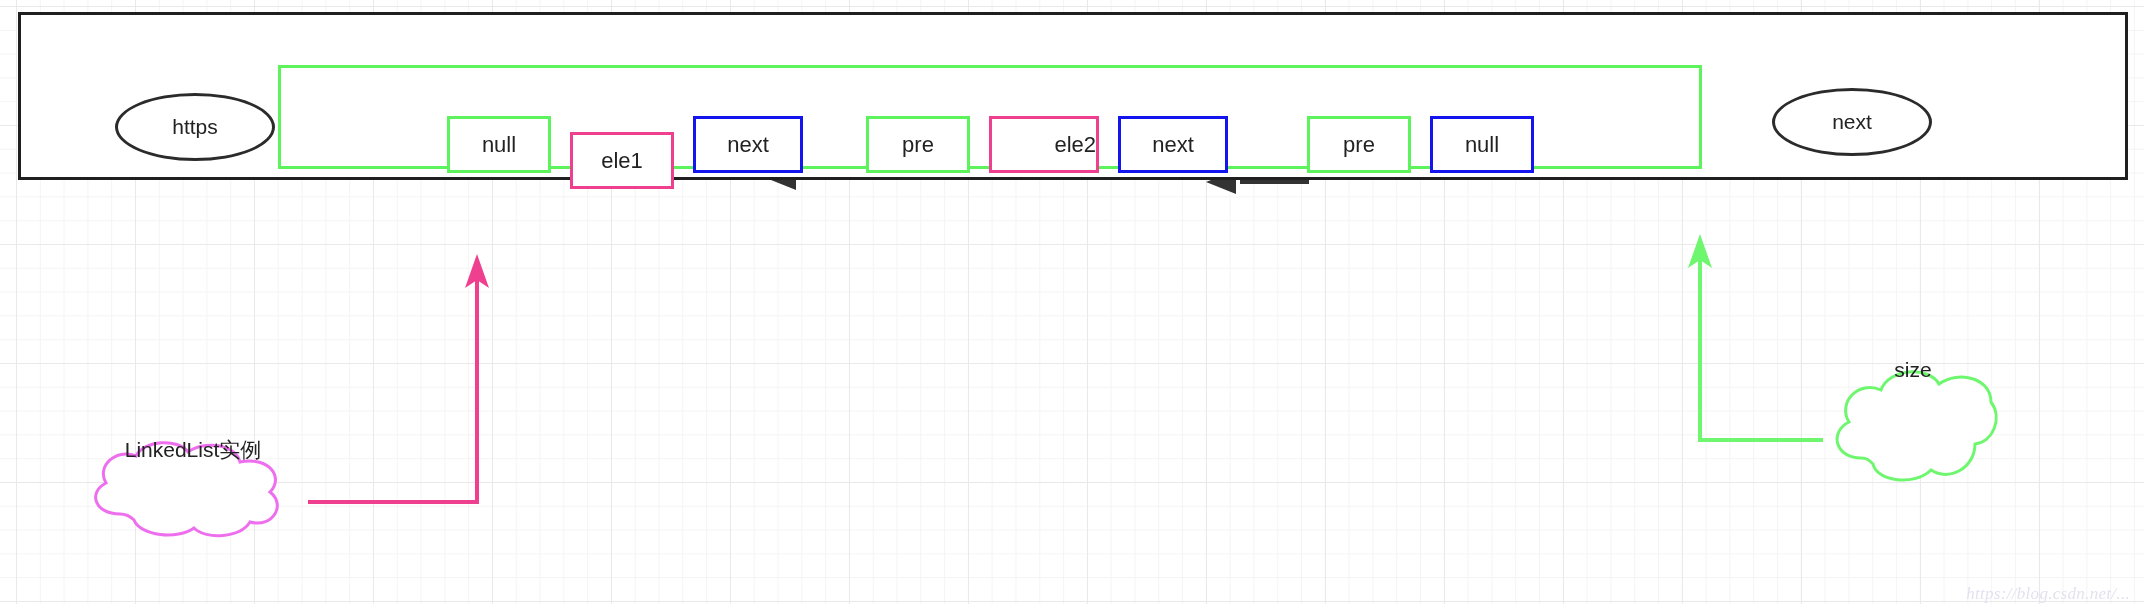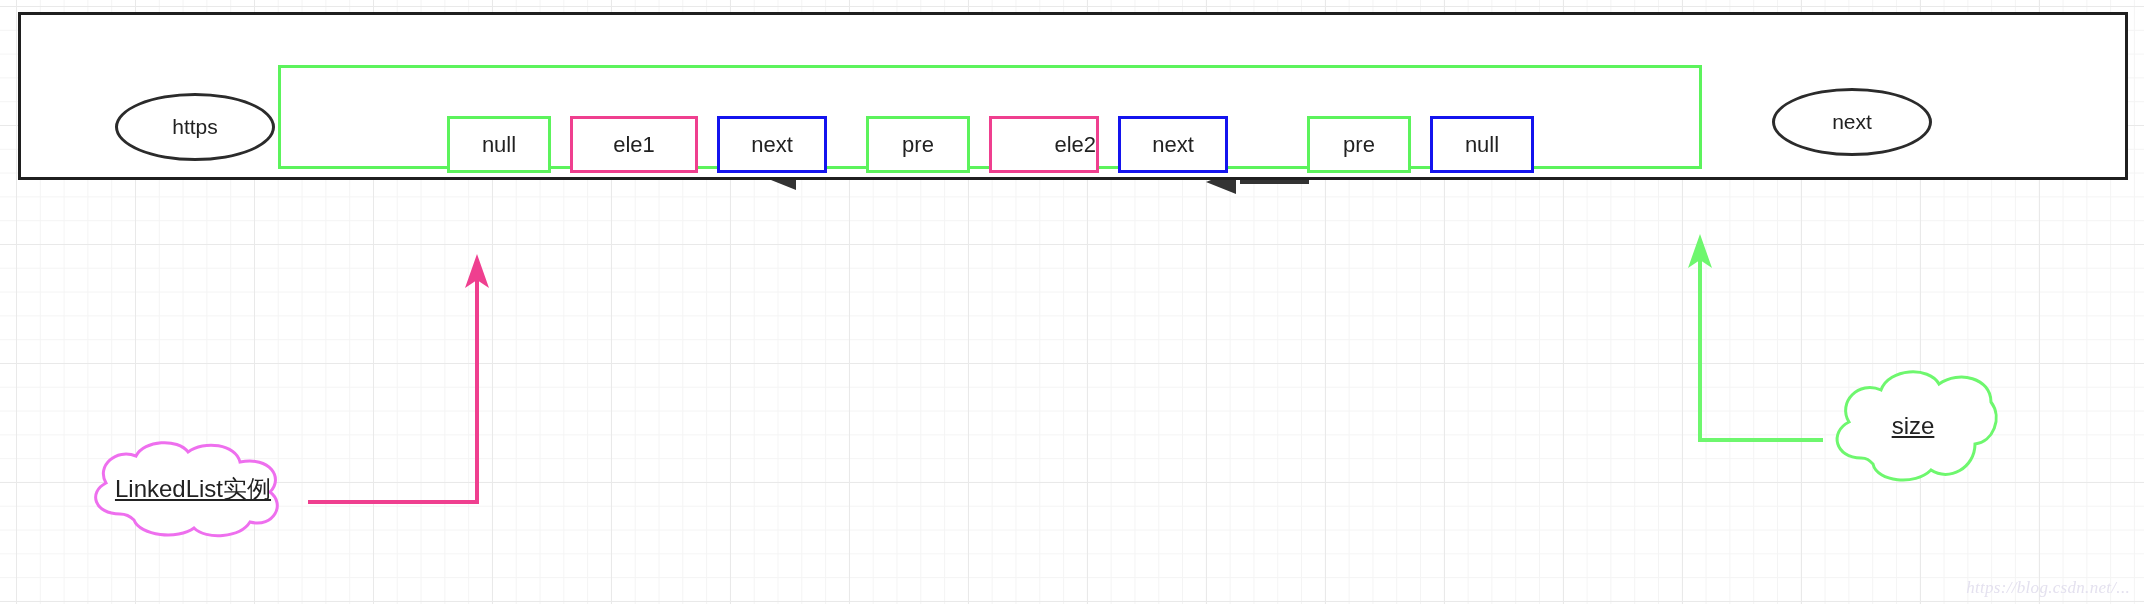--- a/index.html
+++ b/index.html
@@ -54,46 +54,46 @@
     display:flex;align-items:center;justify-content:center;
     font-size:22px;color:#222;border:3px solid #000;
   }
   .cell.green{border-color:#5cf35c;}
   .cell.pink{border-color:#ef3f8f;}
   .cell.blue{border-color:#1414ee;text-align:center;}
   .cell + .cell{margin-left:-3px;}
 
   #node1{left:447px;}
   #node1 .c1{width:104px;}
-  #node1 .c2{width:128px;}
+  #node1 .c2{width:104px;margin-top:16px;}
   #node1 .c3{width:110px;}
 
   #node2{left:866px;}
   #node2 .c1{width:104px;}
   #node2 .c2{width:110px;justify-content:flex-end;}
   #node2 .c3{width:110px;}
 
   #node3{left:1307px;}
   #node3 .c1{width:104px;}
   #node3 .c2{width:110px;}
   #node3 .c3{width:104px;}
 
   
   .cloud{
-    position:absolute;display:flex;align-items:center;justify-content:center;
-    font-size:24px;color:#222;text-align:center;text-decoration:underline;
+    position:absolute;display:flex;align-items:flex-start;justify-content:center;
+    font-size:21px;color:#222;text-align:center;
   }
   #cloud-linkedlist{left:78px;top:436px;width:230px;height:105px;}
   #cloud-size{left:1823px;top:358px;width:180px;height:135px;}
   .cloud svg{position:absolute;left:0;top:0;width:100%;height:100%;}
   .cloud span{position:relative;z-index:2;}
 
   
   #watermark{
-    position:absolute;right:14px;bottom:6px;
+    position:absolute;right:14px;bottom:0;
     font-size:17px;color:#e4e1ef;font-family:"Liberation Serif",serif;
     font-style:italic;letter-spacing:.3px;white-space:nowrap;
   }
 </style>
 </head>
 <body>
 
 <div id="grid-bg"></div>
 
 <svg id="canvas" viewBox="0 0 2144 604" xmlns="http://www.w3.org/2000/svg">

